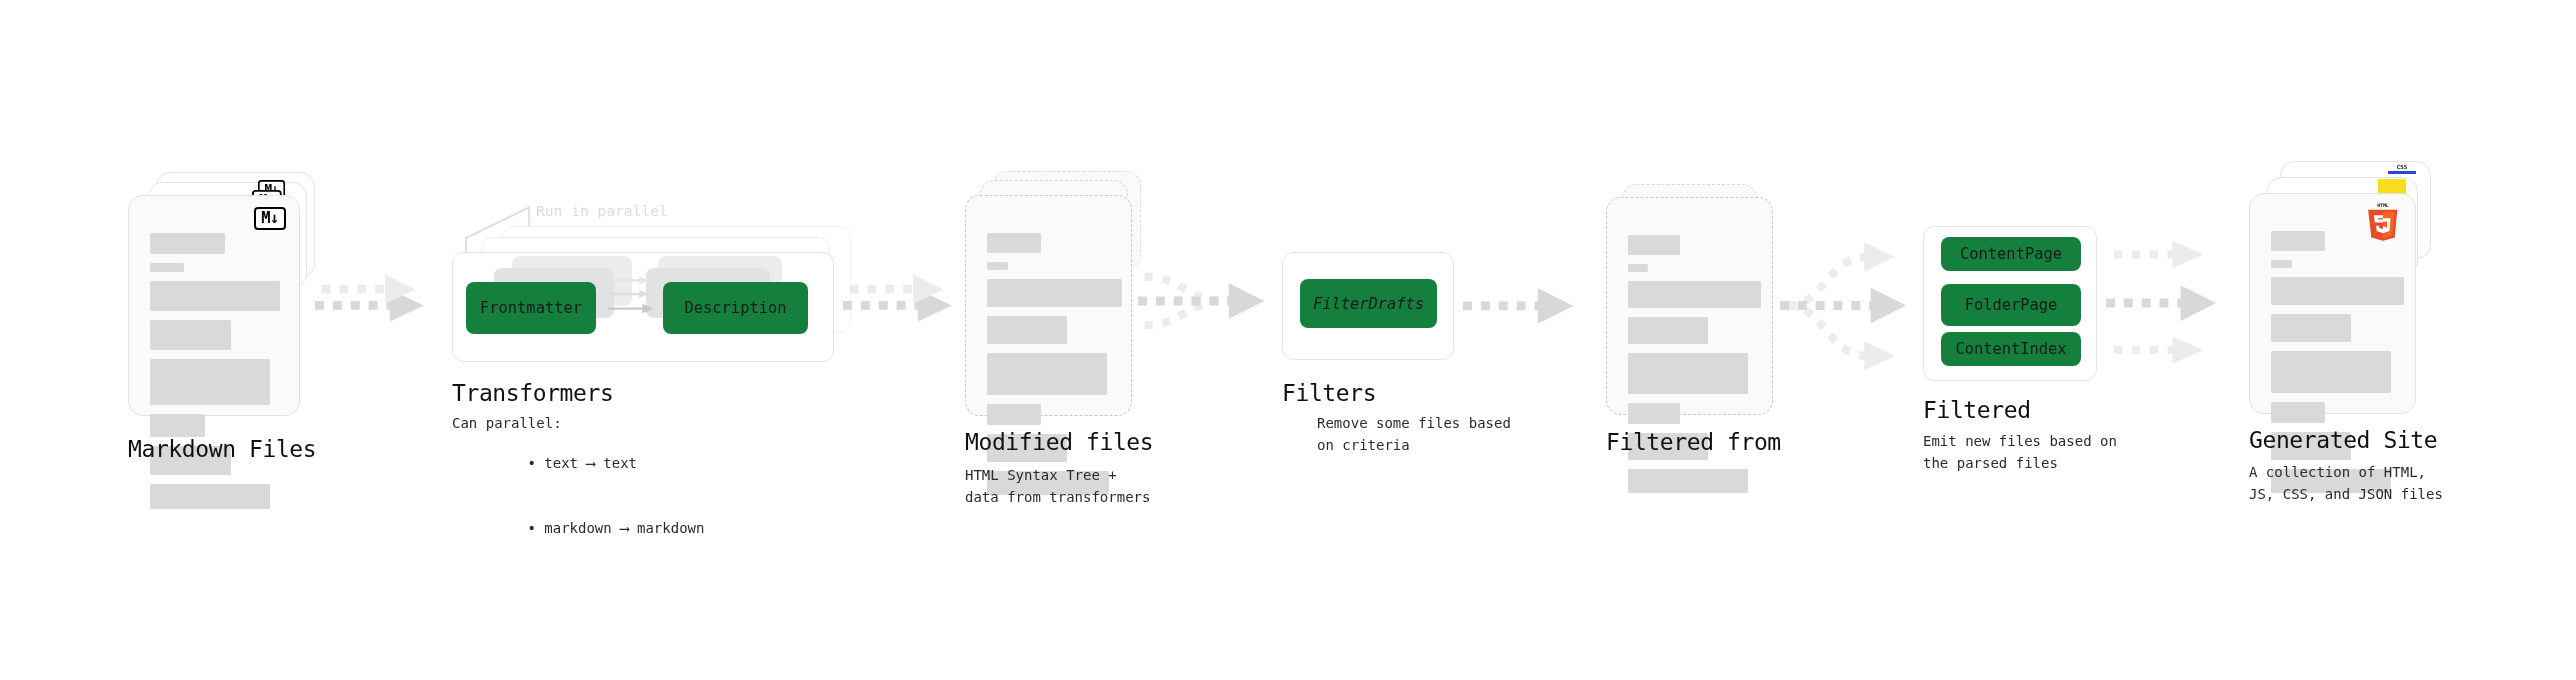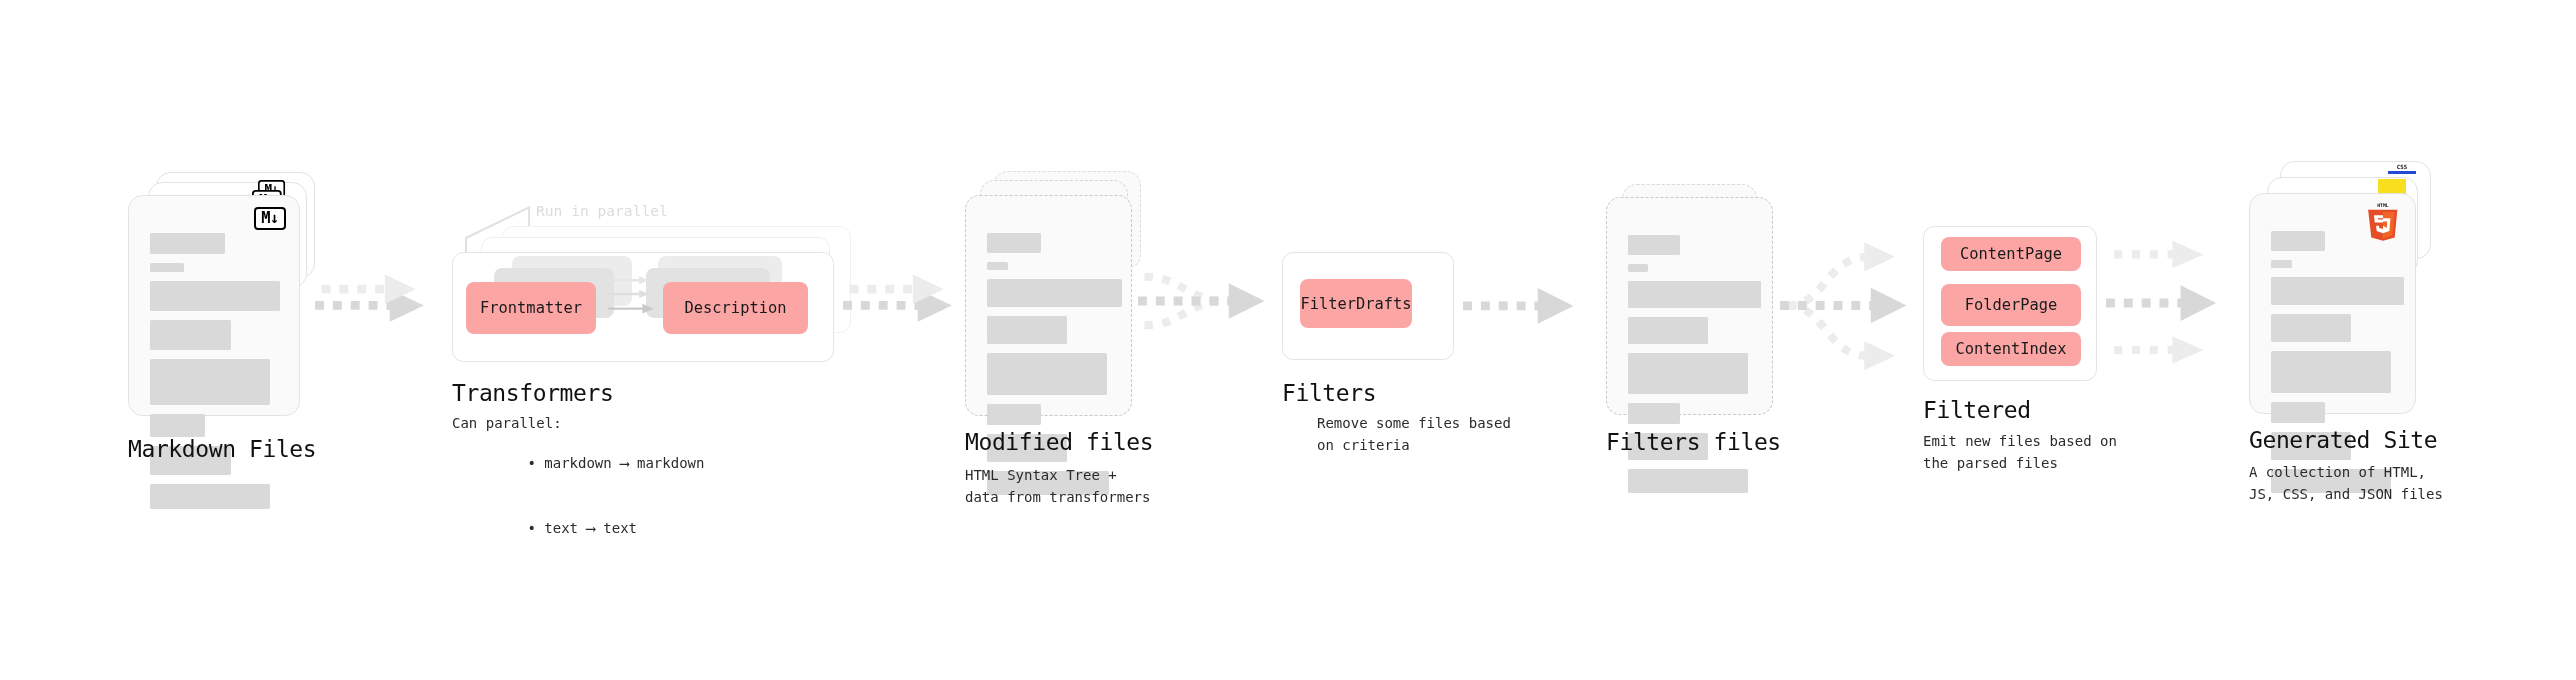--- a/index.html
+++ b/index.html
@@ -46,21 +46,21 @@
 
   
   .groupbox {
     position: absolute;
     border: 1.6px solid #e4e4e4;
     border-radius: 11.4px;
     background: #ffffff;
   }
   .chip {
     position: absolute;
-    background: #fca5a5;
+    background: #15803d;
     border-radius: 8.1px;
     display: flex; align-items: center; justify-content: center;
     font-size: 15.4px; color: #1a1a1a; white-space: nowrap;
   }
   .chip.faded1 { background: #e2e2e2; }
   .chip.faded2 { background: #ececec; }
 
   
   .caption {
     position: absolute;
@@ -139,24 +139,24 @@
       <polygon points="42,44 56,50 42,56" fill="#c9c9c9"></polygon>
     </svg>
 
     <div class="chip" style="left:466px; top:282px; width:130px; height:52px;">Frontmatter</div>
     <div class="chip" style="left:663px; top:282px; width:145px; height:52px;">Description</div>
 
     <div class="caption" style="left:452px; top:380px;">Transformers</div>
     <div class="subcaption" style="left:452px; top:413px;">Can parallel:</div>
     <div class="sublist" style="left:460px; top:431px;">
       <div class="li">
+        <span>•&nbsp;</span><span>text ⟶ text</span>
+      </div>
+      <div class="li">
         <span>•&nbsp;</span><span>markdown ⟶ markdown</span>
-      </div>
-      <div class="li">
-        <span>•&nbsp;</span><span>text ⟶ text</span>
       </div>
     </div>
   </div>
 
   <svg class="conn" style="left:843px; top:268px;" width="130" height="65" viewBox="0 0 160 80">
     <line x1="0" y1="46" x2="96" y2="46" stroke="#d8d8d8" stroke-width="11" stroke-dasharray="11 11"></line>
     <polygon points="92,26 134,46 92,66" fill="#d8d8d8"></polygon>
     <line x1="8" y1="26" x2="90" y2="26" stroke="#ececec" stroke-width="11" stroke-dasharray="11 11"></line>
     <polygon points="86,8 124,26 86,44" fill="#ececec"></polygon>
   </svg>
@@ -183,21 +183,21 @@
 
   <svg class="conn" style="left:1138px; top:244px;" width="154" height="114" viewBox="0 0 190 140">
     <path d="M8 40 C 55 40, 60 70, 108 70" fill="none" stroke="#ececec" stroke-width="10" stroke-dasharray="10 12"></path>
     <path d="M8 100 C 55 100, 60 70, 108 70" fill="none" stroke="#ececec" stroke-width="10" stroke-dasharray="10 12"></path>
     <line x1="0" y1="70" x2="118" y2="70" stroke="#d8d8d8" stroke-width="11" stroke-dasharray="11 11"></line>
     <polygon points="112,48 156,70 112,92" fill="#d8d8d8"></polygon>
   </svg>
 
   <div class="stack">
     <div class="groupbox" style="left:1282px; top:252px; width:172px; height:108px;"></div>
-    <div class="chip" style="left:1300px; top:279px; width:112px; height:49px;">FilterDrafts</div>
+    <div class="chip" style="left:1300px; top:279px; width:137px; height:49px;font-style:italic;">FilterDrafts</div>
     <div class="caption" style="left:1282px; top:380px;">Filters</div>
     <div class="subcaption" style="left:1282px; top:413px;margin-left:35px;">Remove some files based
 on criteria</div>
   </div>
 
   <svg class="conn" style="left:1463px; top:283px;" width="130" height="49" viewBox="0 0 160 60">
     <line x1="0" y1="28" x2="96" y2="28" stroke="#d8d8d8" stroke-width="11" stroke-dasharray="11 11"></line>
     <polygon points="92,6 136,28 92,50" fill="#d8d8d8"></polygon>
   </svg>
 
@@ -208,21 +208,21 @@
         <div class="bar" style="width:52px;  height:19.5px;"></div>
         <div class="bar" style="width:19.5px;  height:8.1px;"></div>
         <div class="bar" style="width:133px; height:27px;"></div>
         <div class="bar" style="width:80px;  height:27px;"></div>
         <div class="bar" style="width:120px; height:41px;"></div>
         <div class="bar" style="width:52px;  height:21px;"></div>
         <div class="bar" style="width:80px;  height:27px;"></div>
         <div class="bar" style="width:120px; height:24.4px;"></div>
       </div>
     </div>
-    <div class="caption" style="left:1606px; top:429px;">Filters files</div>
+    <div class="caption" style="left:1606px; top:429px;">Filtered from</div>
   </div>
 
   <svg class="conn" style="left:1780px; top:234px;" width="154" height="130" viewBox="0 0 190 160">
     <path d="M10 88 C 55 88, 58 28, 108 28" fill="none" stroke="#ececec" stroke-width="10" stroke-dasharray="10 12"></path>
     <polygon points="104,10 142,28 104,46" fill="#ececec"></polygon>
     <path d="M10 88 C 55 88, 58 150, 108 150" fill="none" stroke="#ececec" stroke-width="10" stroke-dasharray="10 12"></path>
     <polygon points="104,132 142,150 104,168" fill="#ececec"></polygon>
     <line x1="0" y1="88" x2="116" y2="88" stroke="#d8d8d8" stroke-width="11" stroke-dasharray="11 11"></line>
     <polygon points="112,66 156,88 112,110" fill="#d8d8d8"></polygon>
   </svg>

